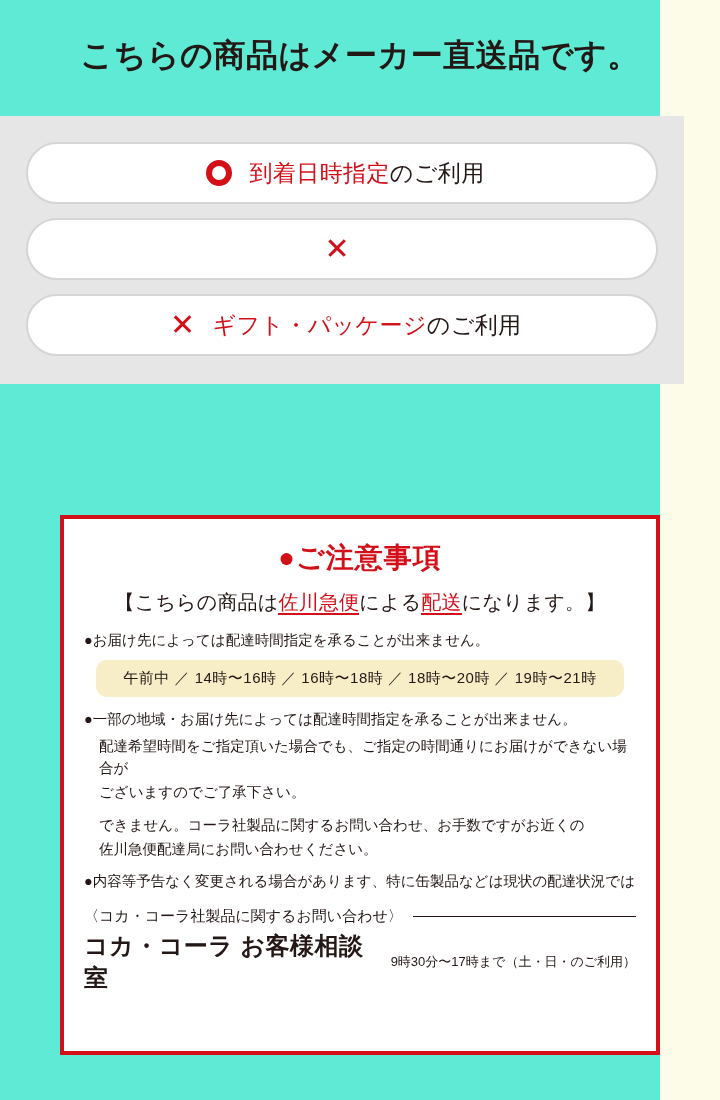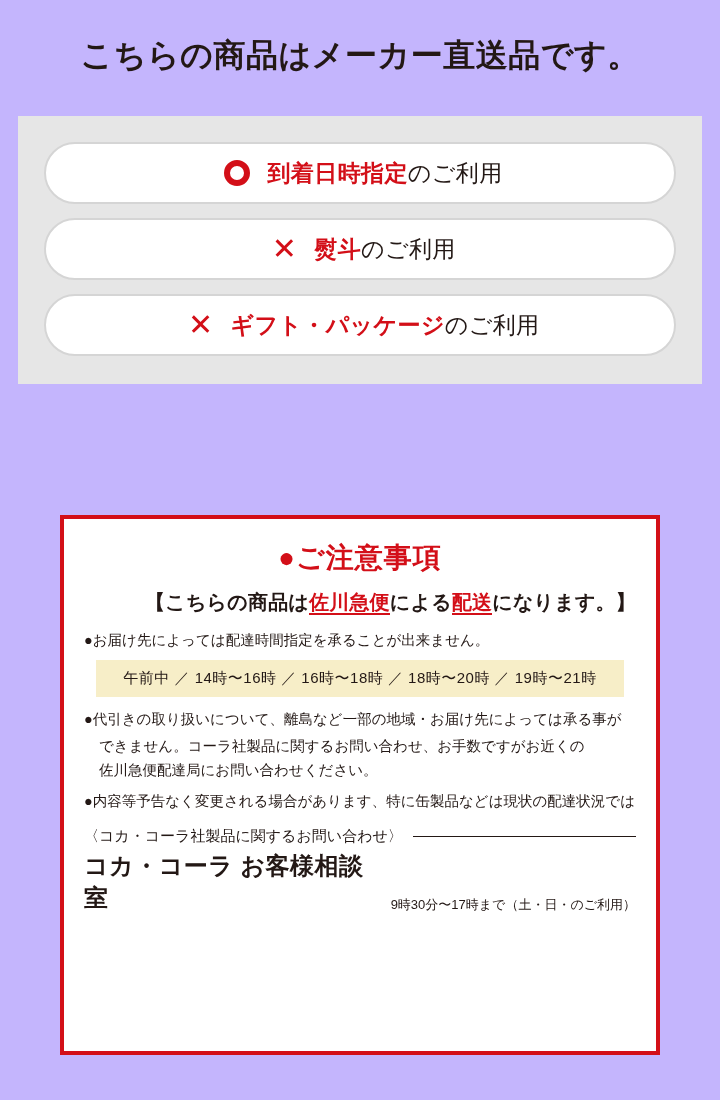--- a/index.html
+++ b/index.html
@@ -9,23 +9,23 @@
   body {
     width: 720px;
     height: 1100px;
     background: #fdfce9;
     font-family: "Liberation Sans", "DejaVu Sans", sans-serif;
     color: #231815;
     overflow: hidden;
   }
   .page {
     position: relative;
-    width: 720px;
+    width: 660px;
     height: 1100px;
-    background: #c4b5fd;
+    background: #5eead4;
   }
 
   
   .headline {
     width: 720px;
     text-align: center;
     padding-top: 34px;
     font-size: 32px;
     font-weight: bold;
     letter-spacing: 0.5px;
@@ -76,21 +76,21 @@
     font-weight: bold;
     line-height: 1;
     display: inline-block;
     vertical-align: middle;
   }
   .svc-text {
     font-size: 23px;
     letter-spacing: 0.4px;
     white-space: nowrap;
   }
-  .svc-text .em { color: #d30f18; font-weight: bold; }
+  .svc-text .em { color: #d30f18; font-weight: normal; }
   .svc-text .normal { color: #231815; }
 
   
   .notice-box {
     position: absolute;
     left: 60px;
     top: 515px;
     width: 600px;
     height: 540px;
     background: #ffffff;
@@ -100,23 +100,23 @@
   }
   .notice-title {
     text-align: center;
     font-size: 28px;
     font-weight: bold;
     color: #d30f18;
     letter-spacing: 1px;
     margin: 4px 0 12px 0;
   }
   .notice-lead {
-    text-align: right;
+    text-align: center;
     font-size: 20px;
-    font-weight: bold;
+    font-weight: normal;
     color: #231815;
     margin-bottom: 14px;
     letter-spacing: 0.2px;
   }
   .notice-lead .red-u {
     color: #d30f18;
     border-bottom: 2px solid #d30f18;
   }
   .bullet-line {
     font-size: 14.5px;
@@ -134,41 +134,42 @@
   .time-band {
     background: #f7eec8;
     margin: 8px 0 12px 12px;
     padding: 9px 0;
     text-align: center;
     font-size: 15px;
     letter-spacing: 0.5px;
     color: #231815;
     width: 528px;
     box-sizing: border-box;
+    border-radius: 11px;
   }
   .block { margin-bottom: 10px; }
 
   
   .contact-head {
     display: flex;
     align-items: center;
     margin: 14px 0 2px 0;
     font-size: 15px;
     color: #231815;
     white-space: nowrap;
   }
   .contact-head .rule {
     flex: 1;
     height: 1px;
     background: #231815;
     margin-left: 10px;
   }
   .contact-name-row {
     display: flex;
-    align-items: flex-end;
+    align-items: center;
     margin-top: 4px;
   }
   .contact-name {
     font-size: 24px;
     font-weight: bold;
     letter-spacing: 0.5px;
     color: #231815;
   }
   .contact-hours {
     font-size: 13px;
@@ -186,43 +187,46 @@
 
   <div class="service-box">
 
     <div class="service-row">
       <span class="mark"><span class="mark-circle"></span></span>
       <span class="svc-text"><span class="em">到着日時指定</span><span class="normal">のご利用</span></span>
     </div>
 
     <div class="service-row">
       <span class="mark"><span class="mark-cross">✕</span></span>
-      <span class="svc-text"><span class="em">熨斗</span><span class="normal">のご利用</span></span>
     </div>
 
     <div class="service-row">
       <span class="mark"><span class="mark-cross">✕</span></span>
       <span class="svc-text"><span class="em">ギフト・パッケージ</span><span class="normal">のご利用</span></span>
     </div>
 
   </div>
 
   <div class="notice-box">
 
     <div class="notice-title">●ご注意事項</div>
 
     <div class="notice-lead"><span>【こちらの商品は</span><span class="red-u">佐川急便</span><span>による</span><span class="red-u">配送</span><span>になります。】</span></div>
 
     <div class="bullet-line">●お届け先によっては配達時間指定を承ることが出来ません。</div>
 
     <div class="time-band">午前中 ／ 14時〜16時 ／ 16時〜18時 ／ 18時〜20時 ／ 19時〜21時</div>
 
-
     <div class="block">
-      <div class="bullet-line">●代引きの取り扱いについて、離島など一部の地域・お届け先によっては承る事が</div>
+      <div class="bullet-line">●一部の地域・お届け先によっては配達時間指定を承ることが出来ません。</div>
+      <div class="bullet-indent">配達希望時間をご指定頂いた場合でも、ご指定の時間通りにお届けができない場合が</div>
+      <div class="bullet-indent">ございますのでご了承下さい。</div>
+    </div>
+
+    <div class="block">
       <div class="bullet-indent">できません。コーラ社製品に関するお問い合わせ、お手数ですがお近くの</div>
       <div class="bullet-indent">佐川急便配達局にお問い合わせください。</div>
     </div>
 
 
     <div class="block">
       <div class="bullet-line">●内容等予告なく変更される場合があります、特に缶製品などは現状の配達状況では</div>
     </div>
 
     <div class="contact-head">

